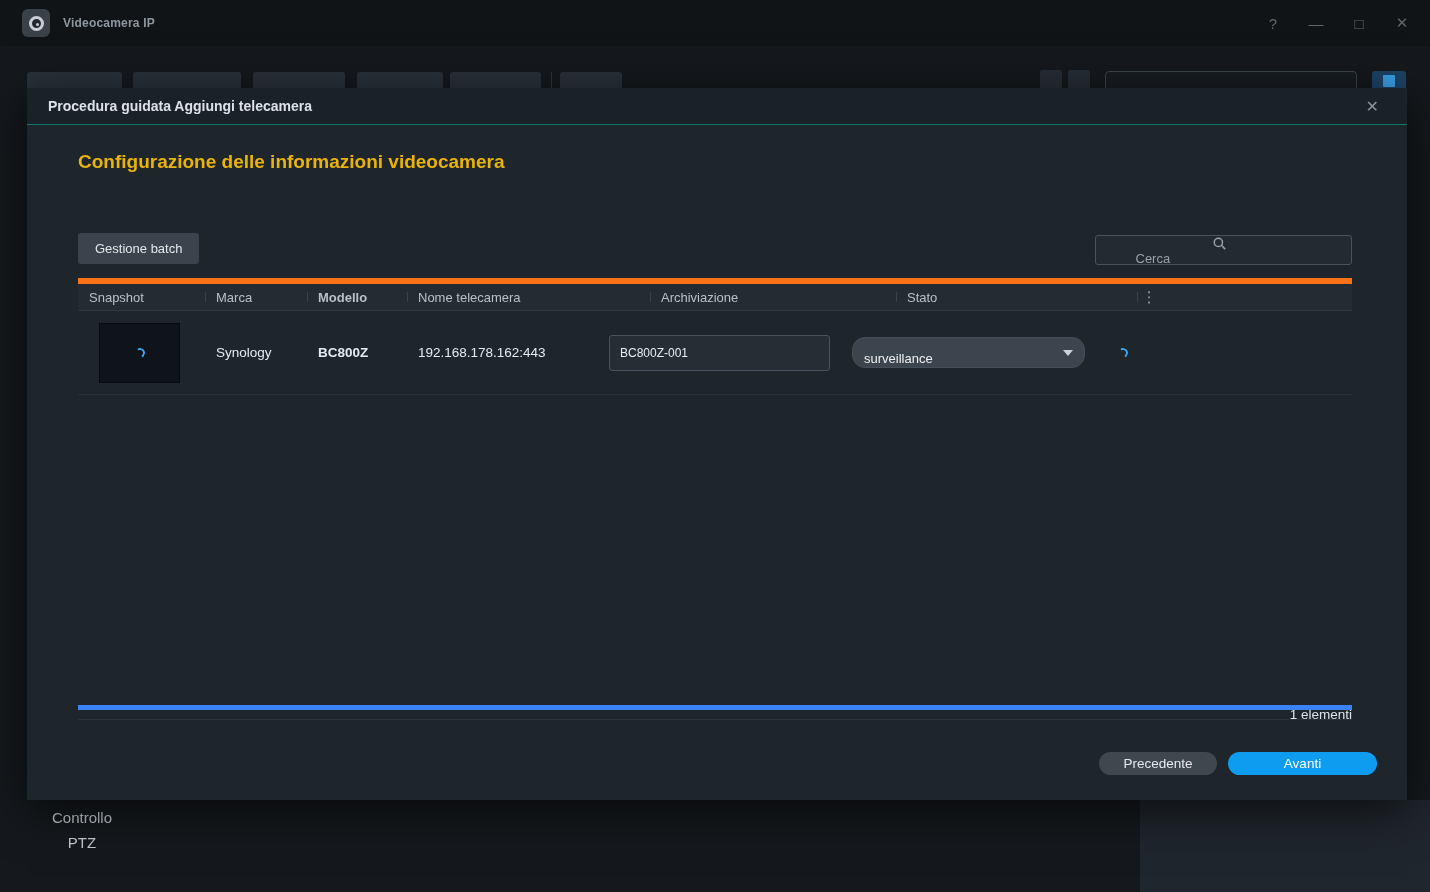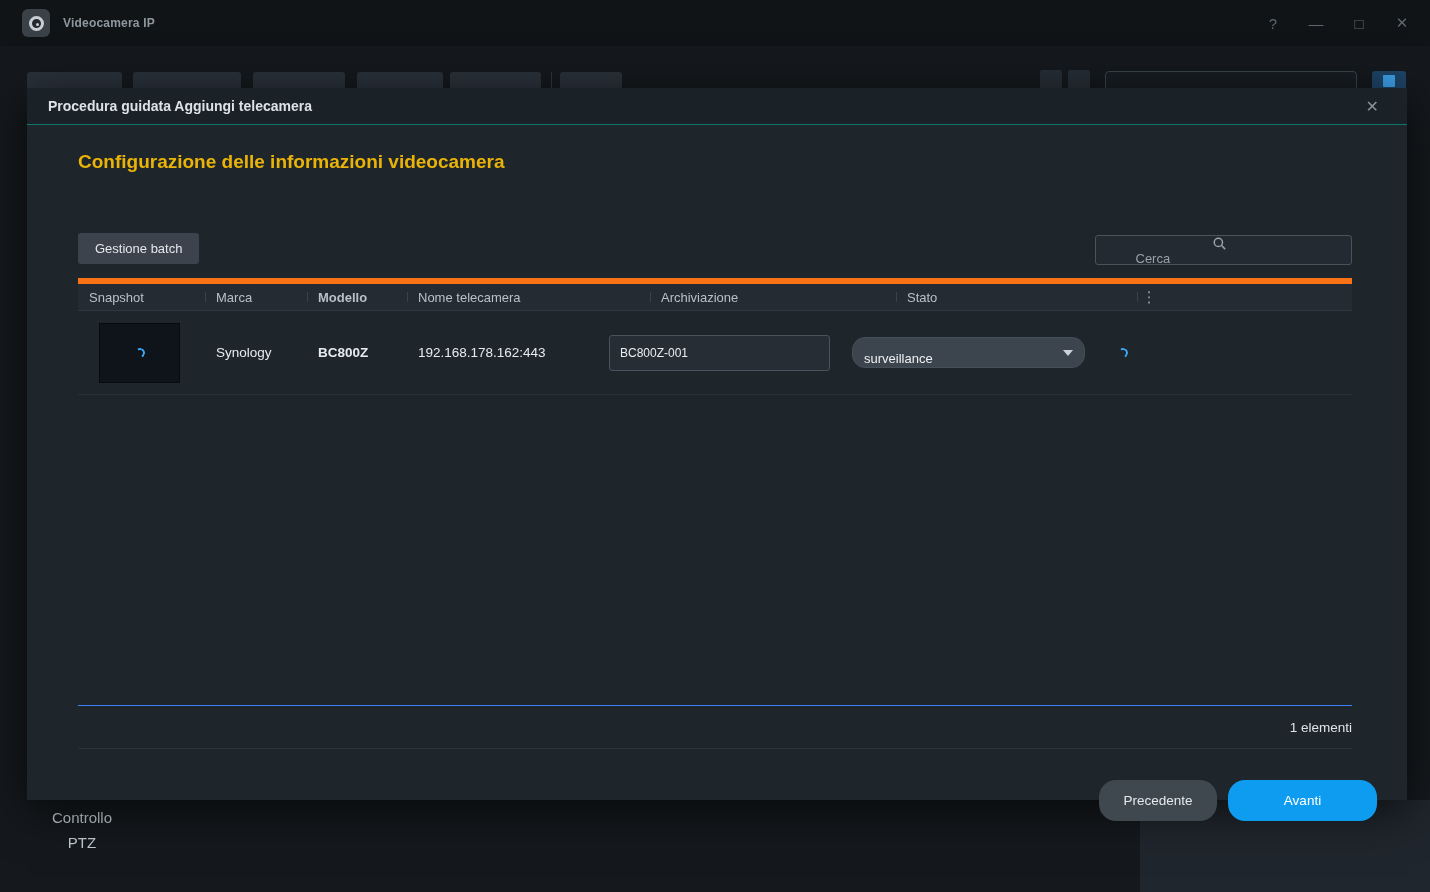--- a/index.html
+++ b/index.html
@@ -77,25 +77,25 @@
            border-radius:3px; color:#e9edf0; padding:17px 10px; font-size:12px; font-family:inherit; outline:none; }
   .select { width:233px; height:31px; background:#3c444d; border:1px solid #464e57; border-radius:13px;
            display:flex; align-items:center; padding:12px 30px 0 11px; color:#eef1f4; font-size:13px;
            position:relative; cursor:pointer; }
   .select .caret { position:absolute; right:11px; top:12px; width:0; height:0;
            border-left:5px solid transparent; border-right:5px solid transparent;
            border-top:6px solid #ccd2d8; }
   .td.stato .spinner { margin-left:20px; }
 
   
-  .count-row { position:absolute; left:51px; top:617px; width:1274px; height:44px;
-           border-top:1px solid #3b82f6; border-bottom:1px solid #2a323a;
+  .count-row { position:absolute; left:51px; top:617px; width:1274px; height:15px;
+           border-top:5px solid #3b82f6; border-bottom:1px solid #2a323a;
            display:flex; align-items:center; justify-content:flex-end;
            color:#dfe4e8; font-size:13.5px; }
-  .btn { position:absolute; top:692px; height:41px; border:none; border-radius:17px;
+  .btn { position:absolute; top:664px; height:23px; border:none; border-radius:17px;
            font-size:13.5px; font-family:inherit; cursor:pointer;
            display:flex; align-items:center; justify-content:center; }
   .btn-prev { left:1072px; width:118px; background:#3f474f; color:#e6eaee; }
   .btn-next { left:1201px; width:149px; background:#0e9cf1; color:#ffffff; }
 </style>
 </head>
 <body>
 
 <div class="app">
 

